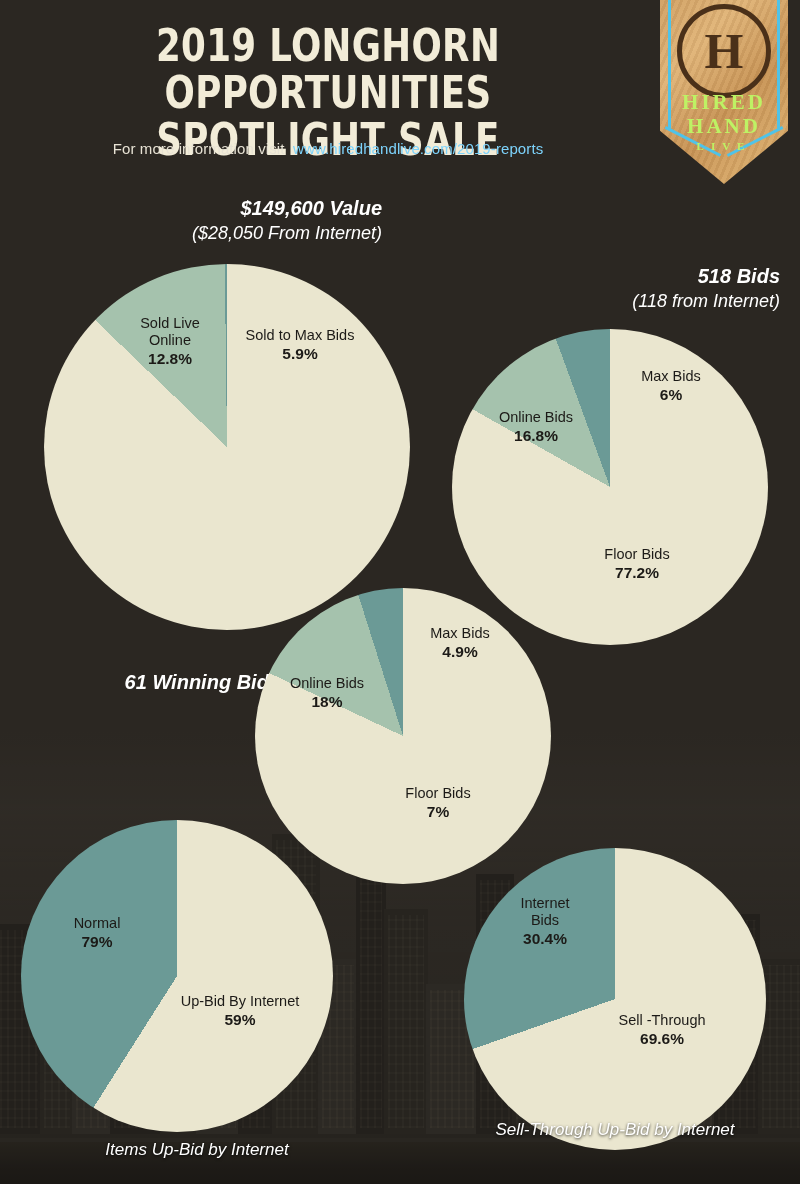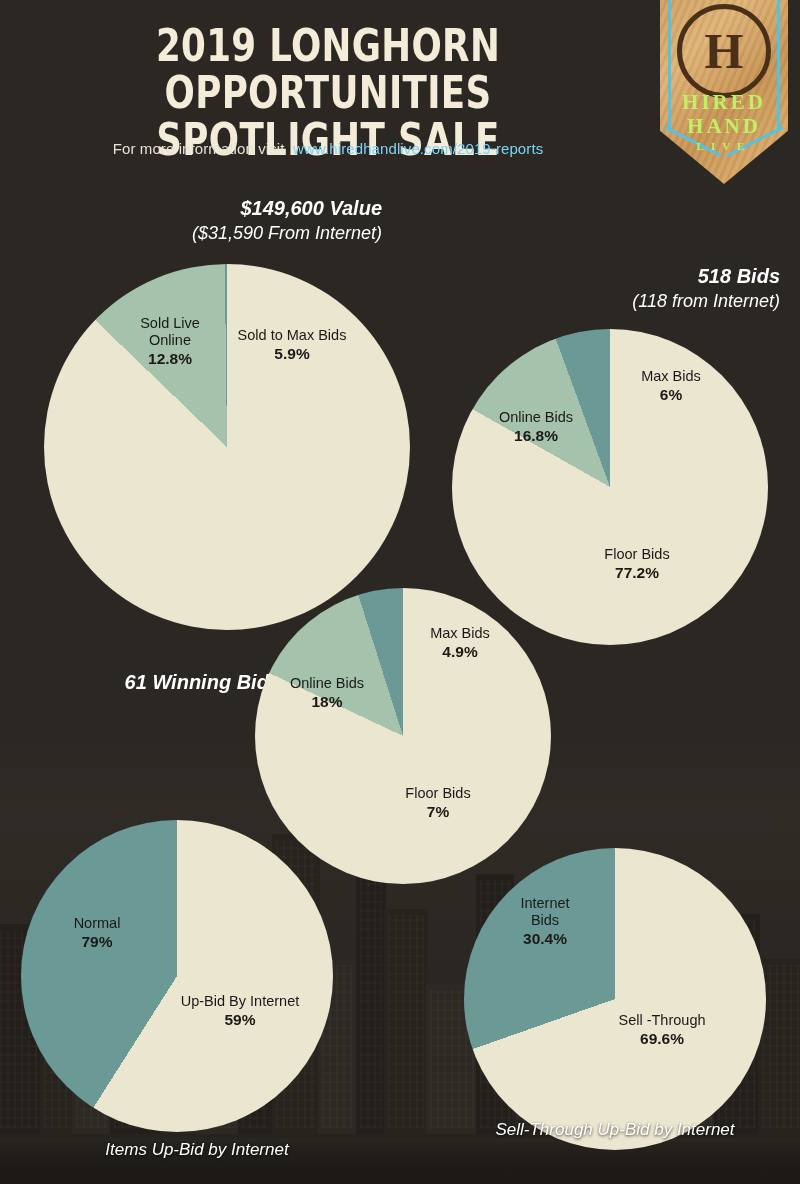--- a/index.html
+++ b/index.html
@@ -123,27 +123,27 @@
         <div class="mono-h">H</div>
       </div>
       <div class="lw lw1">HIRED</div>
       <div class="lw lw2">HAND</div>
       <div class="lw lw3">LIVE</div>
     </div>
   </div>
 
   <div class="cap" style="left:72px;top:196px;width:310px;">
     <span class="big">$149,600 Value</span>
-    <span class="sm">($31,590 From Internet)</span>
+    <span class="sm">($28,050 From Internet)</span>
   </div>
   <div class="pie" style="left:44px;top:264px;width:366px;height:366px;
               background:conic-gradient(#eae6cf 0deg 21.2deg, #eae6cf 21.2deg 313.9deg, #a5c2ad 313.9deg 359.3deg, #6b9a96 359.3deg 360deg);
               box-shadow:0 0 0 0 rgba(0,0,0,0);">
   </div>
-  <div class="pie-label" style="left:197px;top:327px;width:190px;">
+  <div class="pie-label" style="left:205px;top:327px;width:190px;">
     <span>Sold to Max Bids</span>
     <span class="pct">5.9%</span>
   </div>
   <div class="pie-label" style="left:110px;top:315px;width:120px;">
     <span>Sold Live</span><br>
     <span>Online</span>
     <span class="pct">12.8%</span>
   </div>
 
   <div class="cap" style="left:480px;top:264px;width:300px;">

